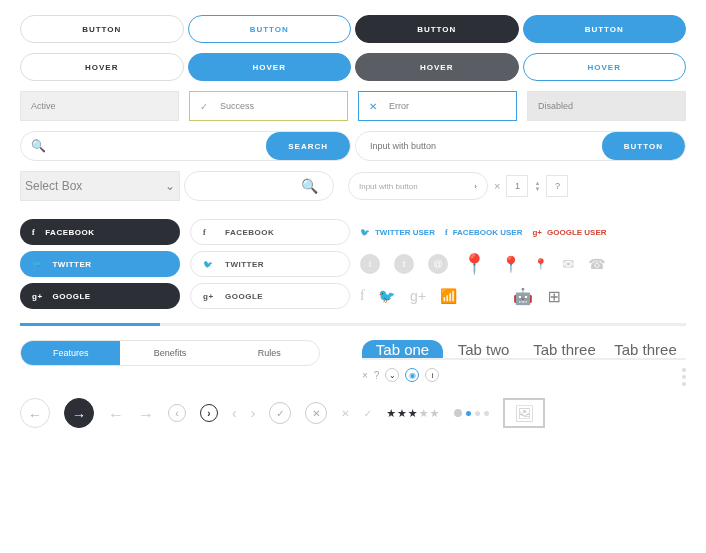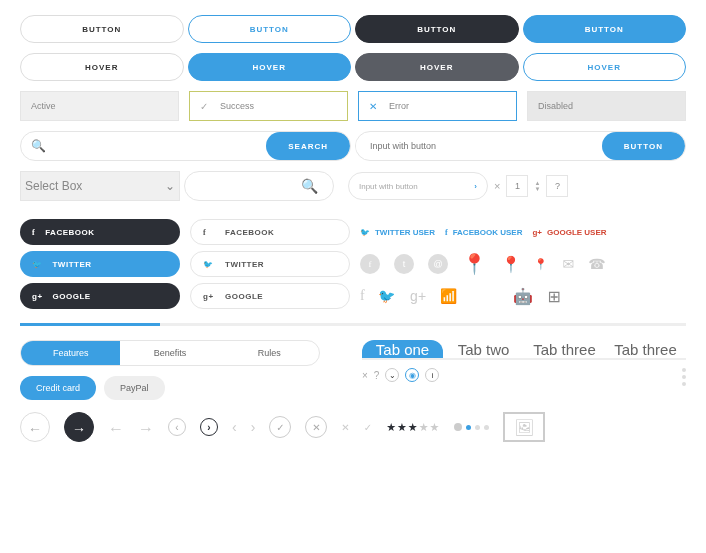--- a/index.html
+++ b/index.html
@@ -216,24 +216,20 @@
 
 <div class="divider"></div>
 
 <div class="half">
   <div>
     <div class="pillstrip">
       <div class="pill active">Features</div>
       <div class="pill">Benefits</div>
       <div class="pill">Rules</div>
     </div>
-    <div style="display:flex;gap:8px">
-      <div class="chip blue">Credit card</div>
-      <div class="chip gray">PayPal</div>
-    </div>
   </div>
   <div>
     <div class="tabstrip">
       <div class="tab active">Tab one</div>
       <div class="tab">Tab two</div>
       <div class="tab">Tab three</div>
       <div class="tab">Tab three</div>
     </div>
     <div style="display:flex;justify-content:space-between;align-items:flex-start">
       <div class="tiny-ctrl">

